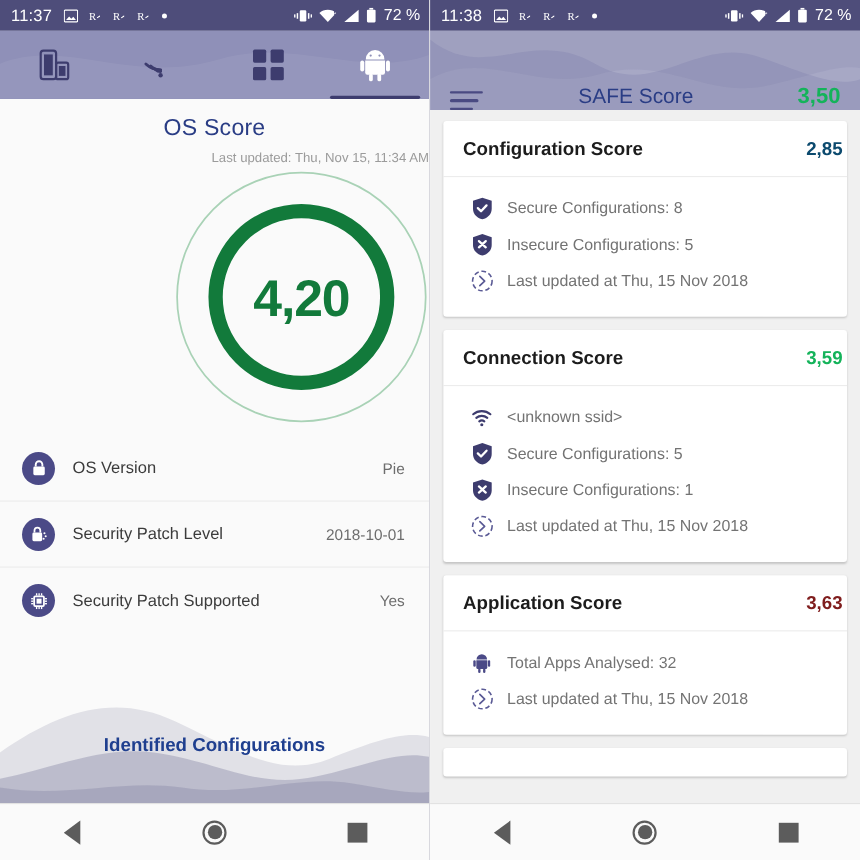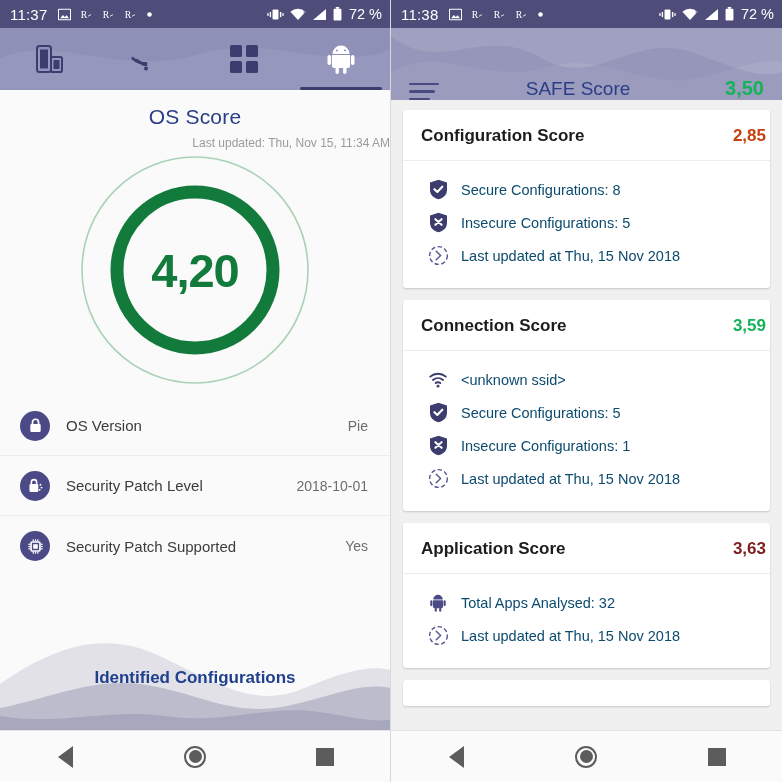--- a/index.html
+++ b/index.html
@@ -41,21 +41,21 @@
     background: #3d3c6e; border-radius: 2px;
   }
 
   
   .left-body { flex: 1; background: #fafafa; position: relative; overflow: hidden; }
   .os-title {
     text-align: center; color: #2a3d85; font-size: 21px;
     margin-top: 15px; letter-spacing: .2px;
   }
   .os-sub { text-align: right; color: #9b9b9b; font-size: 12px; margin-top: 7px; }
-  .gaugewrap { height: 248px; display: flex; align-items: center; justify-content: center; margin-top: -4px; }
+  .gaugewrap { height: 248px; display: flex; align-items: center; justify-content: flex-end; margin-top: -4px; }
   .gauge { position: relative; width: 232px; height: 232px; }
   .gauge svg { display: block; }
   .gauge-val {
     position: absolute; inset: 0; display: flex; align-items: center; justify-content: center;
     font-size: 47px; font-weight: bold; color: #127a3b; letter-spacing: -1px;
   }
 
   .rows { margin-top: 2px; }
   .row {
     display: flex; align-items: center; height: 60px; padding: 0 22px 0 20px;
@@ -100,21 +100,21 @@
   }
   .card-head {
     display: flex; align-items: center; justify-content: space-between;
     padding: 16px 4px 14px 18px; border-bottom: 1px solid #ececec;
   }
   .card-title { font-size: 17px; font-weight: bold; color: #1c1c1c; }
   .card-score { font-size: 17px; font-weight: bold; }
   .card-body { padding: 12px 18px 16px 18px; }
   .item { display: flex; align-items: center; height: 33px; }
   .item-ico { width: 34px; display: flex; align-items: center; justify-content: center; flex: none; }
-  .item-txt { font-size: 14.5px; color: #0c4a6e; margin-left: 6px; }
+  .item-txt { font-size: 14.5px; color: #737373; margin-left: 6px; }
   .card.partial { height: 26px; overflow: hidden; margin-bottom: 0; }
 
   
   .navbar {
     height: 52px; background: #fafafa; border-top: 1px solid #e2e2e2;
     display: flex; align-items: center; justify-content: space-around; flex: none;
   }
   .nav-btn { width: 60px; display: flex; align-items: center; justify-content: center; }
   .nav-back { width: 0; height: 0; border-top: 11px solid transparent; border-bottom: 11px solid transparent; border-right: 15px solid #5c5c5c; }
   .nav-home { width: 22px; height: 22px; border-radius: 50%; border: 2px solid #5c5c5c; display: flex; align-items: center; justify-content: center; }
@@ -418,21 +418,21 @@
         </div>
       <div class="appbar-title">SAFE Score</div>
       <div class="appbar-score">3,50</div>
     </div>
 
     <div class="cards">
 
       <div class="card">
         <div class="card-head">
           <span class="card-title">Configuration Score</span>
-          <span class="card-score" style="color:#c2410c">2,85</span>
+          <span class="card-score" style="color:#0c4a6e">2,85</span>
         </div>
         <div class="card-body">
           <div class="item">
             <span class="item-ico">
               <svg width="19" height="21" viewBox="0 0 19 21">
                   <path d="M9.5 0.8 18 3.6v7.1c0 5-3.6 8.4-8.5 9.6C4.6 19.1 1 15.7 1 10.7V3.6Z" fill="#3d3c6e"></path>
                   <path d="M5.4 10.2 8.3 13l5-5.3" fill="none" stroke="#fff" stroke-width="2.1" stroke-linecap="round" stroke-linejoin="round"></path>
                 </svg>
             </span>
             <span class="item-txt">Secure Configurations: 8</span>

